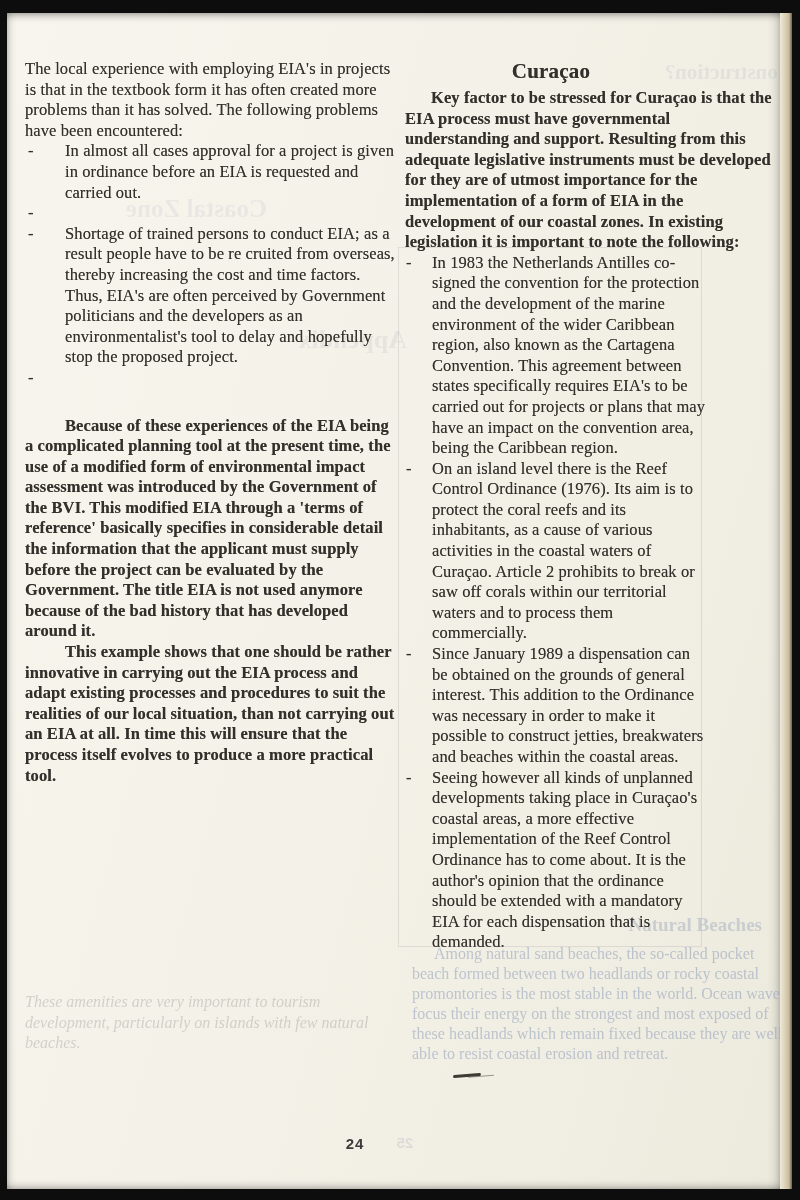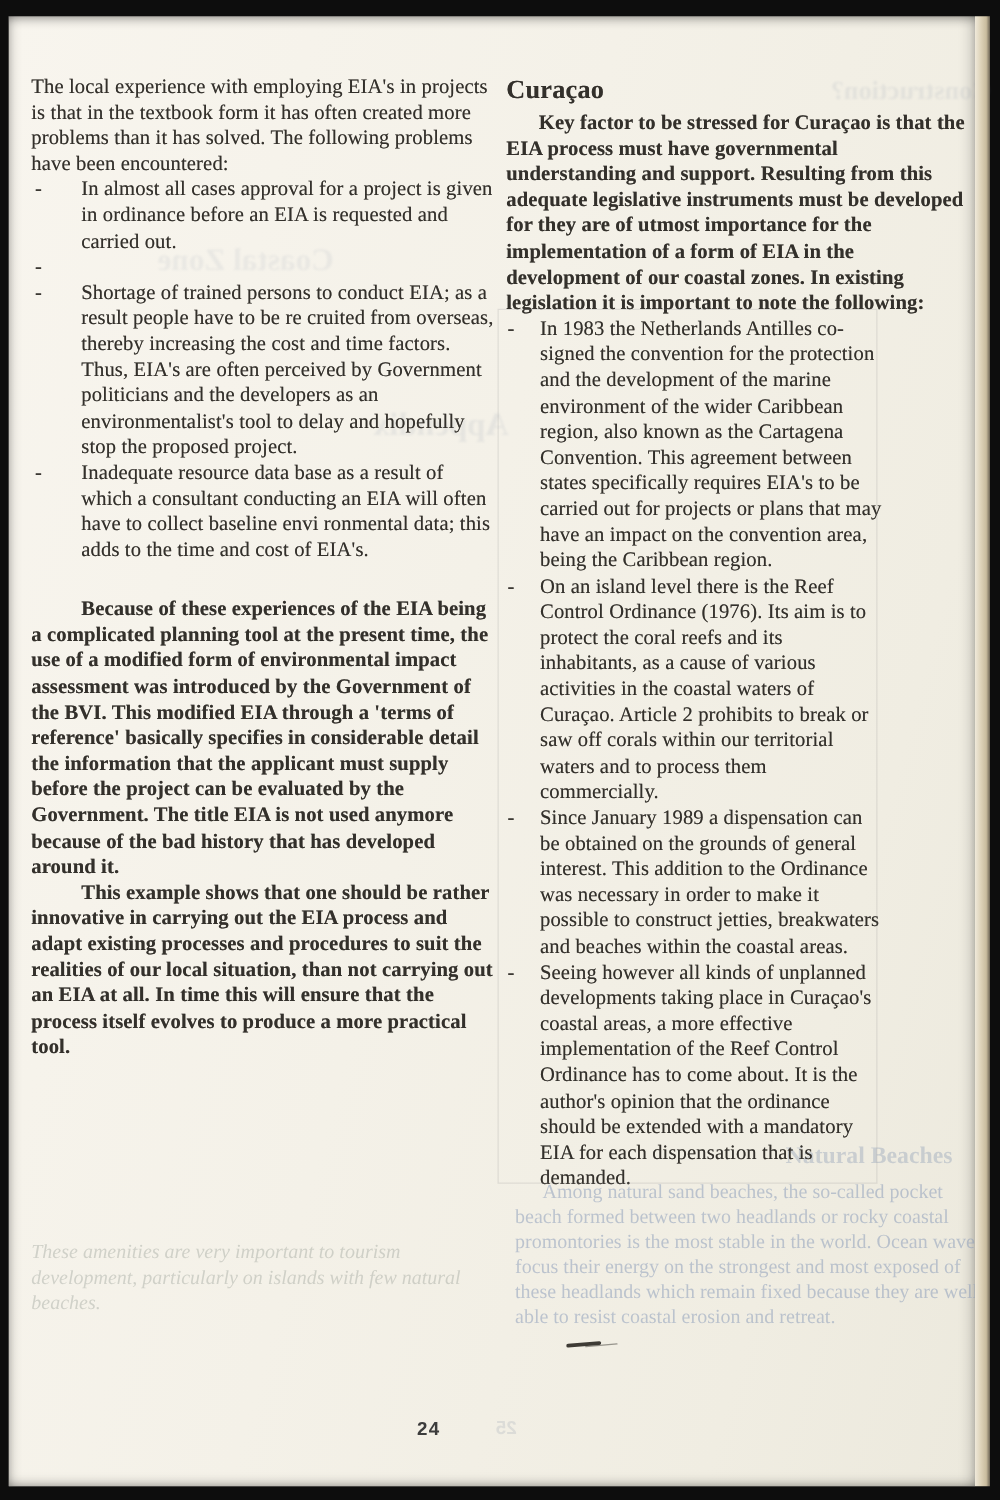--- a/index.html
+++ b/index.html
@@ -32,30 +32,30 @@
   .indent{text-indent:40px;font-weight:bold;}
   .bullets{margin:0;padding:0;list-style:none;}
   .bullet{display:flex;}
   .bullet .dash{flex:none;}
   .col-left .dash{width:40px;padding-left:3px;box-sizing:border-box;}
   .col-right .dash{width:27px;padding-left:1px;box-sizing:border-box;}
   .bullet .btext{flex:1;}
   .gap-lg{height:27px;}
   h1.curacao{
     font-size:21px;line-height:24px;font-weight:bold;margin:0 0 5px 0;
-    width:292px;text-align:left;letter-spacing:.2px;
+    width:292px;text-align:center;letter-spacing:.2px;
   }
   .r-intro{text-indent:26px;font-weight:bold;}
   .r-bullets-wrap{position:relative;width:302px;}
   .ghost-box{
     position:absolute;left:-7px;top:-6px;width:302px;height:698px;
     border:1px solid rgba(140,140,145,.20);pointer-events:none;
   }
   .pageno{
-    position:absolute;left:316px;top:1122px;width:40px;text-align:center;
+    position:absolute;left:328px;top:1122px;width:40px;text-align:center;
     font-family:"Liberation Sans", sans-serif;font-size:15px;font-weight:bold;
     color:#3c3c3c;letter-spacing:1px;
   }
   
   .ghost{position:absolute;pointer-events:none;color:#8fa0bc;filter:blur(.4px);}
   .ghost-beach-head{
     left:455px;top:901px;width:300px;text-align:right;
     font-size:19px;font-weight:bold;opacity:.42;color:#96a4ba;
   }
   .ghost-beach-para{
@@ -107,21 +107,20 @@
           </li>
           <li class="bullet">
             <span class="dash">-</span>
           </li>
           <li class="bullet">
             <span class="dash">-</span>
             <span class="btext">Shortage of trained persons to conduct EIA; as a result people have to be re cruited from overseas, thereby increasing the cost and time factors. Thus, EIA's are often perceived by Government politicians and the developers as an environmentalist's tool to delay and hopefully stop the proposed project.</span>
           </li>
           <li class="bullet">
             <span class="dash">-</span>
-            <span class="btext">Inadequate resource data base as a result of which a consultant conducting an EIA will often have to collect baseline envi ronmental data; this adds to the time and cost of EIA's.</span>
           </li>
         </ul>
         <div class="gap-lg"></div>
         <p class="indent">Because of these experiences of the EIA being a complicated planning tool at the present time, the use of a modified form of environmental impact assessment was introduced by the Government of the BVI. This modified EIA through a 'terms of reference' basically specifies in considerable detail the information that the applicant must supply before the project can be evaluated by the Government. The title EIA is not used anymore because of the bad history that has developed around it.</p>
         <p class="indent">This example shows that one should be rather innovative in carrying out the EIA process and adapt existing processes and procedures to suit the realities of our local situation, than not carrying out an EIA at all. In time this will ensure that the process itself evolves to produce a more practical tool.</p>
       </div>
 
       <div class="col-right">
         <h1 class="curacao">Curaçao</h1>
         <p class="r-intro">Key factor to be stressed for Curaçao is that the EIA process must have governmental understanding and support. Resulting from this adequate legislative instruments must be developed for they are of utmost importance for the implementation of a form of EIA in the development of our coastal zones. In existing legislation it is important to note the following:</p>

